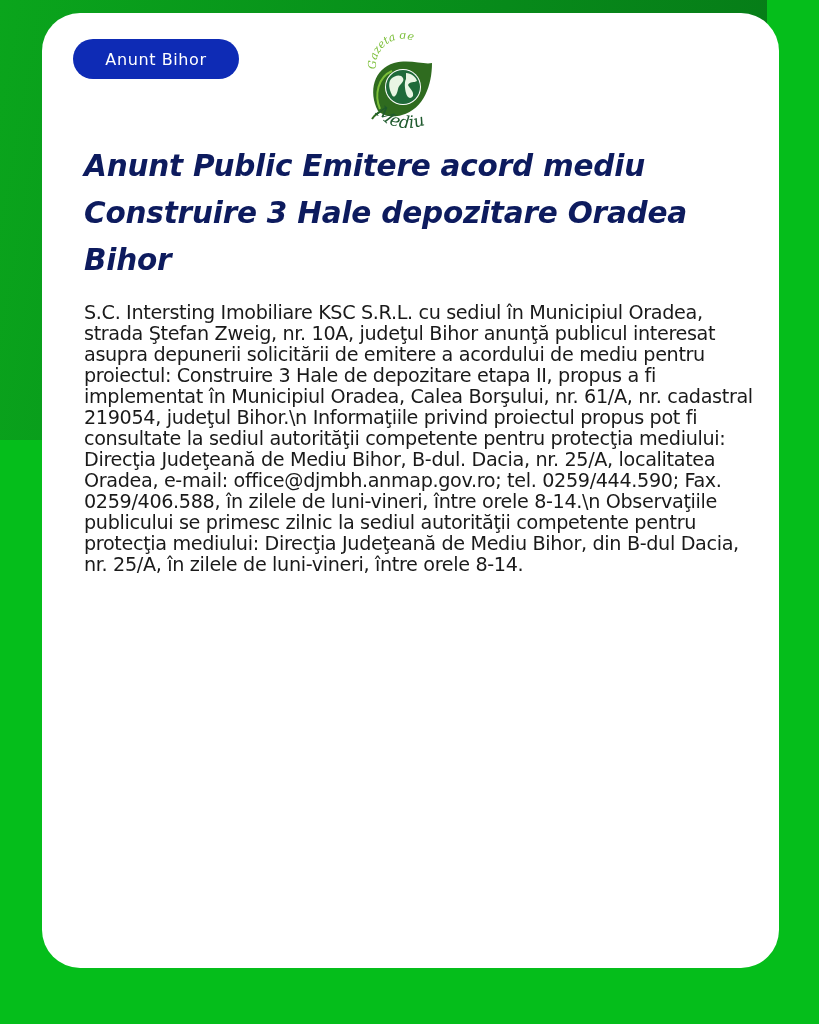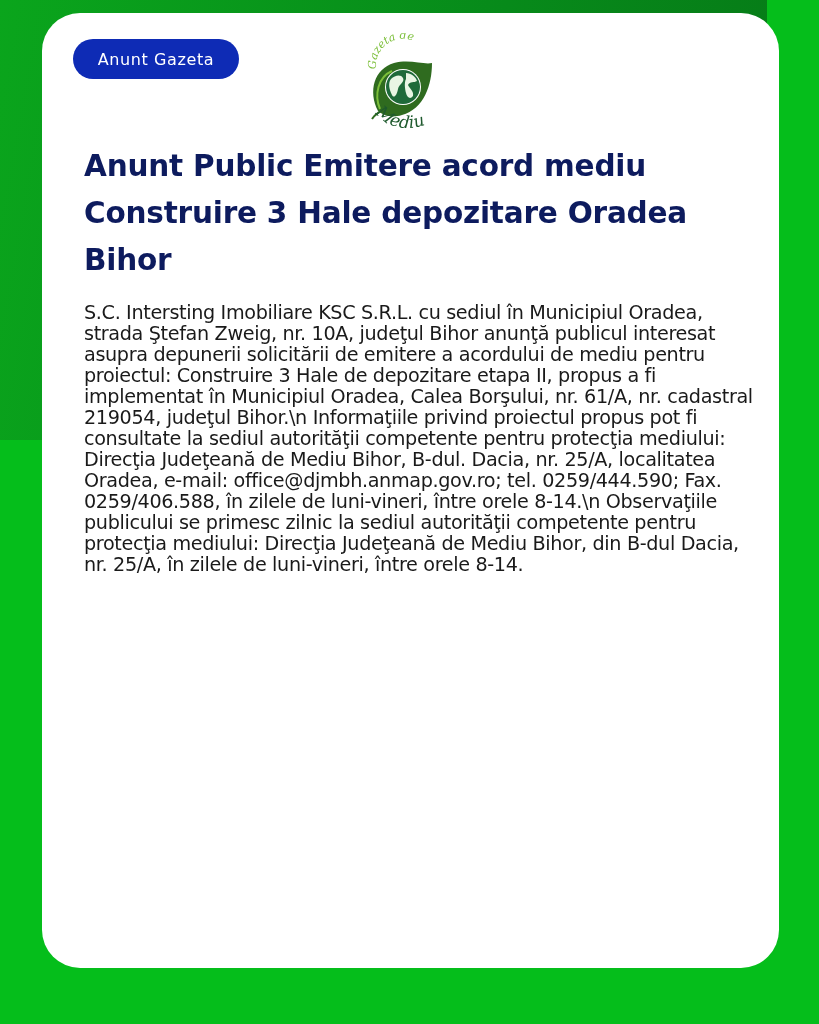--- a/index.html
+++ b/index.html
@@ -59,20 +59,21 @@
       left: 42px;
       top: 130px;
       width: 670px;
       margin: 0;
       color: #0d1b5e;
       font-family: "DejaVu Sans", sans-serif;
       font-weight: bold;
       font-size: 29.5px;
       line-height: 47px;
       letter-spacing: -0.2px;
+      font-style: italic;
     }
     .body-text {
       position: absolute;
       left: 42px;
       top: 289px;
       width: 680px;
       margin: 0;
       color: #1a1a1a;
       font-family: "DejaVu Sans", sans-serif;
       font-size: 19.2px;
@@ -82,21 +83,21 @@
     }
   </style>
 </head>
 <body>
 
 <div class="bg-dark-block"></div>
 
 <div class="card">
 
   <div class="pill">
-    <span>Anunt Gazeta</span>
+    <span>Anunt Bihor</span>
   </div>
 
   <div class="logo">
     <svg width="90" height="100" viewBox="0 0 90 100">
       <defs>
         <path id="arcTop" d="M 18 36 A 27 27 0 0 1 72 30"></path>
         <path id="arcBottom" d="M 16 74 A 34 24 0 0 0 80 82"></path>
       </defs>
 
       <path d="M 20 78 C 10 58, 16 36, 36 30 C 52 26, 66 32, 74 30 C 74 52, 66 76, 44 82 C 34 85, 26 83, 20 78 Z" fill="#2f6b1f"></path>

